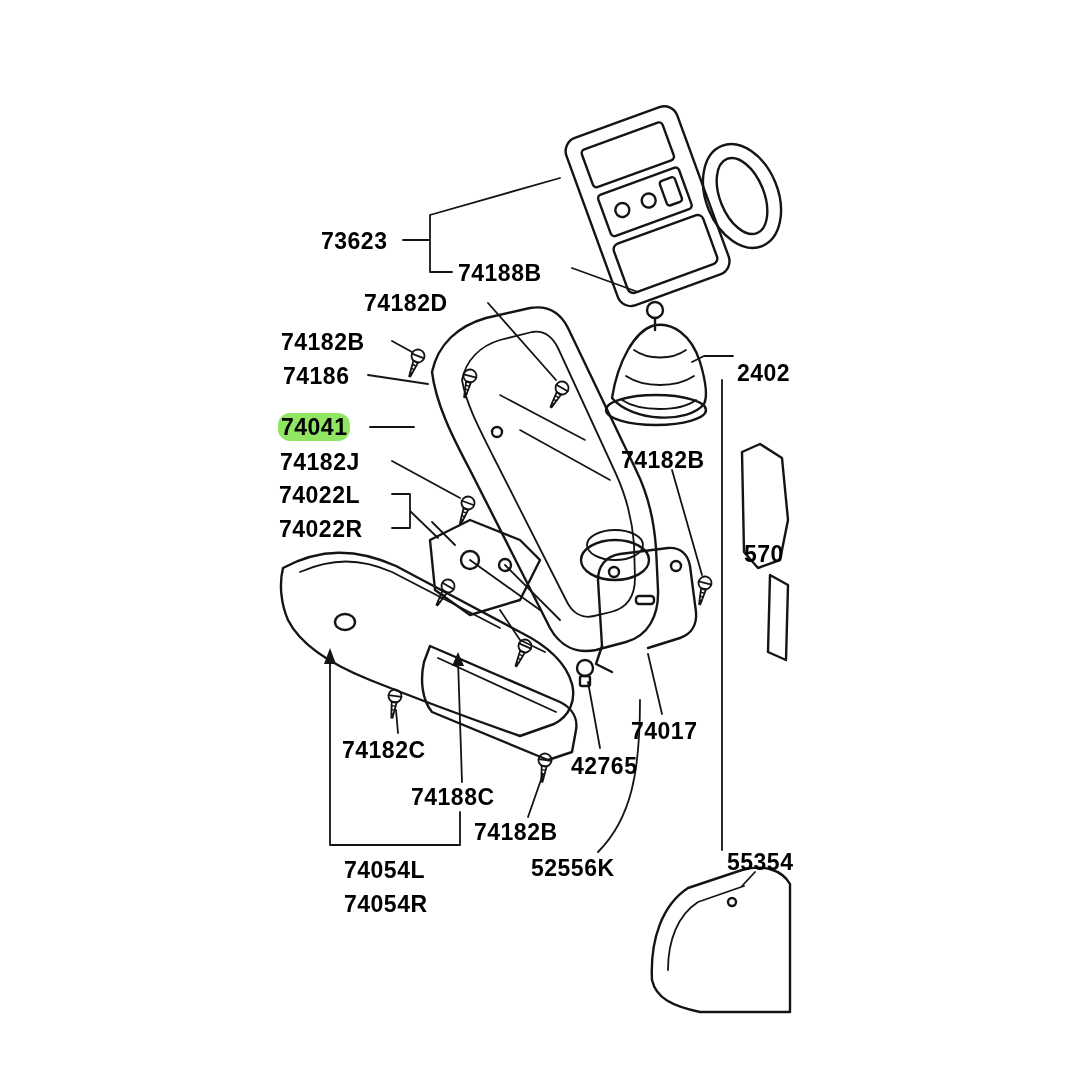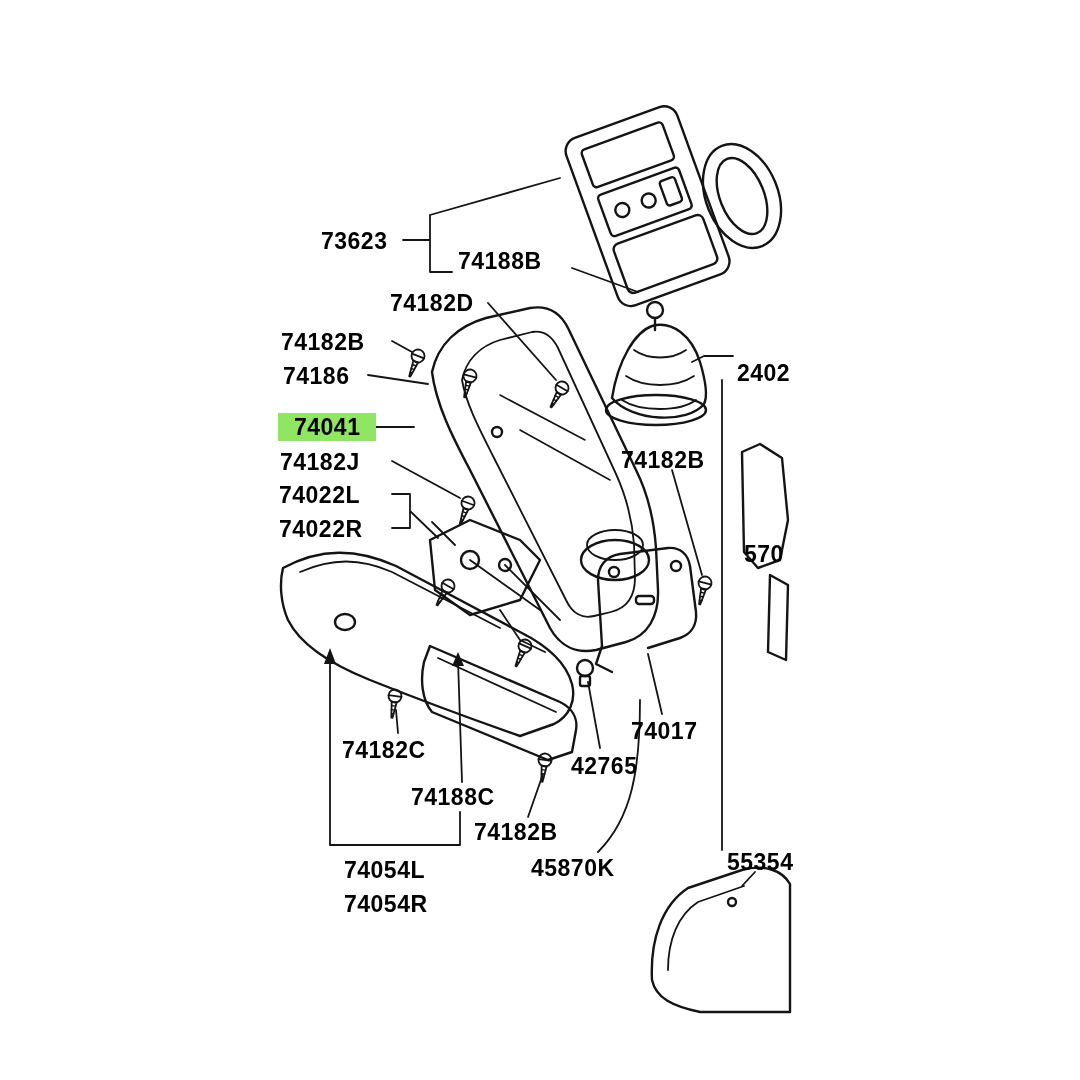--- a/index.html
+++ b/index.html
@@ -1,21 +1,21 @@
 <!DOCTYPE html>
 <html><head>
 <meta charset="utf-8">
 <style>
   html,body{margin:0;padding:0;background:#ffffff;}
   .stage{position:relative;width:1080px;height:1080px;background:#ffffff;overflow:hidden;
          font-family:"Liberation Sans",sans-serif;}
   .drawing{position:absolute;left:0;top:0;width:1080px;height:1080px;}
   .label{position:absolute;font-weight:bold;font-size:23px;line-height:26px;color:#000;
          letter-spacing:.5px;white-space:nowrap;}
-  .label.highlight{padding:1px 16px;margin-left:-5px;}
+  .label.highlight{padding:1px 3px;margin-left:-5px;border-radius:12px;}
   svg *{vector-effect:non-scaling-stroke;}
 </style>
 </head>
 <body>
 
 <div class="stage">
 
   <svg class="drawing" viewBox="0 0 1080 1080" fill="none" stroke="#141414" stroke-width="2.4" stroke-linecap="round" stroke-linejoin="round">
 
     <defs>
@@ -138,34 +138,34 @@
       <path d="M755,872 L742,886"></path>
     </g>
 
     <g fill="#141414" stroke="none">
       <polygon points="330,648 324,664 336,664"></polygon>
       <polygon points="458,652 452,666 464,666"></polygon>
     </g>
   </svg>
 
   <span class="label" style="left:321px;top:228px">73623</span>
-  <span class="label" style="left:458px;top:248px">74188B</span>
-  <span class="label" style="left:390px;top:290px">74182D</span>
+  <span class="label" style="left:458px;top:260px">74188B</span>
+  <span class="label" style="left:364px;top:290px">74182D</span>
   <span class="label" style="left:281px;top:329px">74182B</span>
   <span class="label" style="left:283px;top:363px">74186</span>
   <span class="label highlight" style="left: 283px; top: 413px; background: rgb(144, 229, 99);">74041</span>
   <span class="label" style="left:280px;top:449px">74182J</span>
   <span class="label" style="left:279px;top:482px">74022L</span>
   <span class="label" style="left:279px;top:516px">74022R</span>
   <span class="label" style="left:737px;top:360px">2402</span>
   <span class="label" style="left:621px;top:447px">74182B</span>
   <span class="label" style="left:744px;top:541px">570</span>
   <span class="label" style="left:631px;top:718px">74017</span>
   <span class="label" style="left:571px;top:753px">42765</span>
   <span class="label" style="left:342px;top:737px">74182C</span>
   <span class="label" style="left:411px;top:784px">74188C</span>
   <span class="label" style="left:474px;top:819px">74182B</span>
-  <span class="label" style="left:531px;top:855px">45870K</span>
+  <span class="label" style="left:531px;top:855px">52556K</span>
   <span class="label" style="left:344px;top:857px">74054L</span>
   <span class="label" style="left:344px;top:891px">74054R</span>
   <span class="label" style="left:727px;top:849px">55354</span>
 
 </div>
 
 </body></html>

